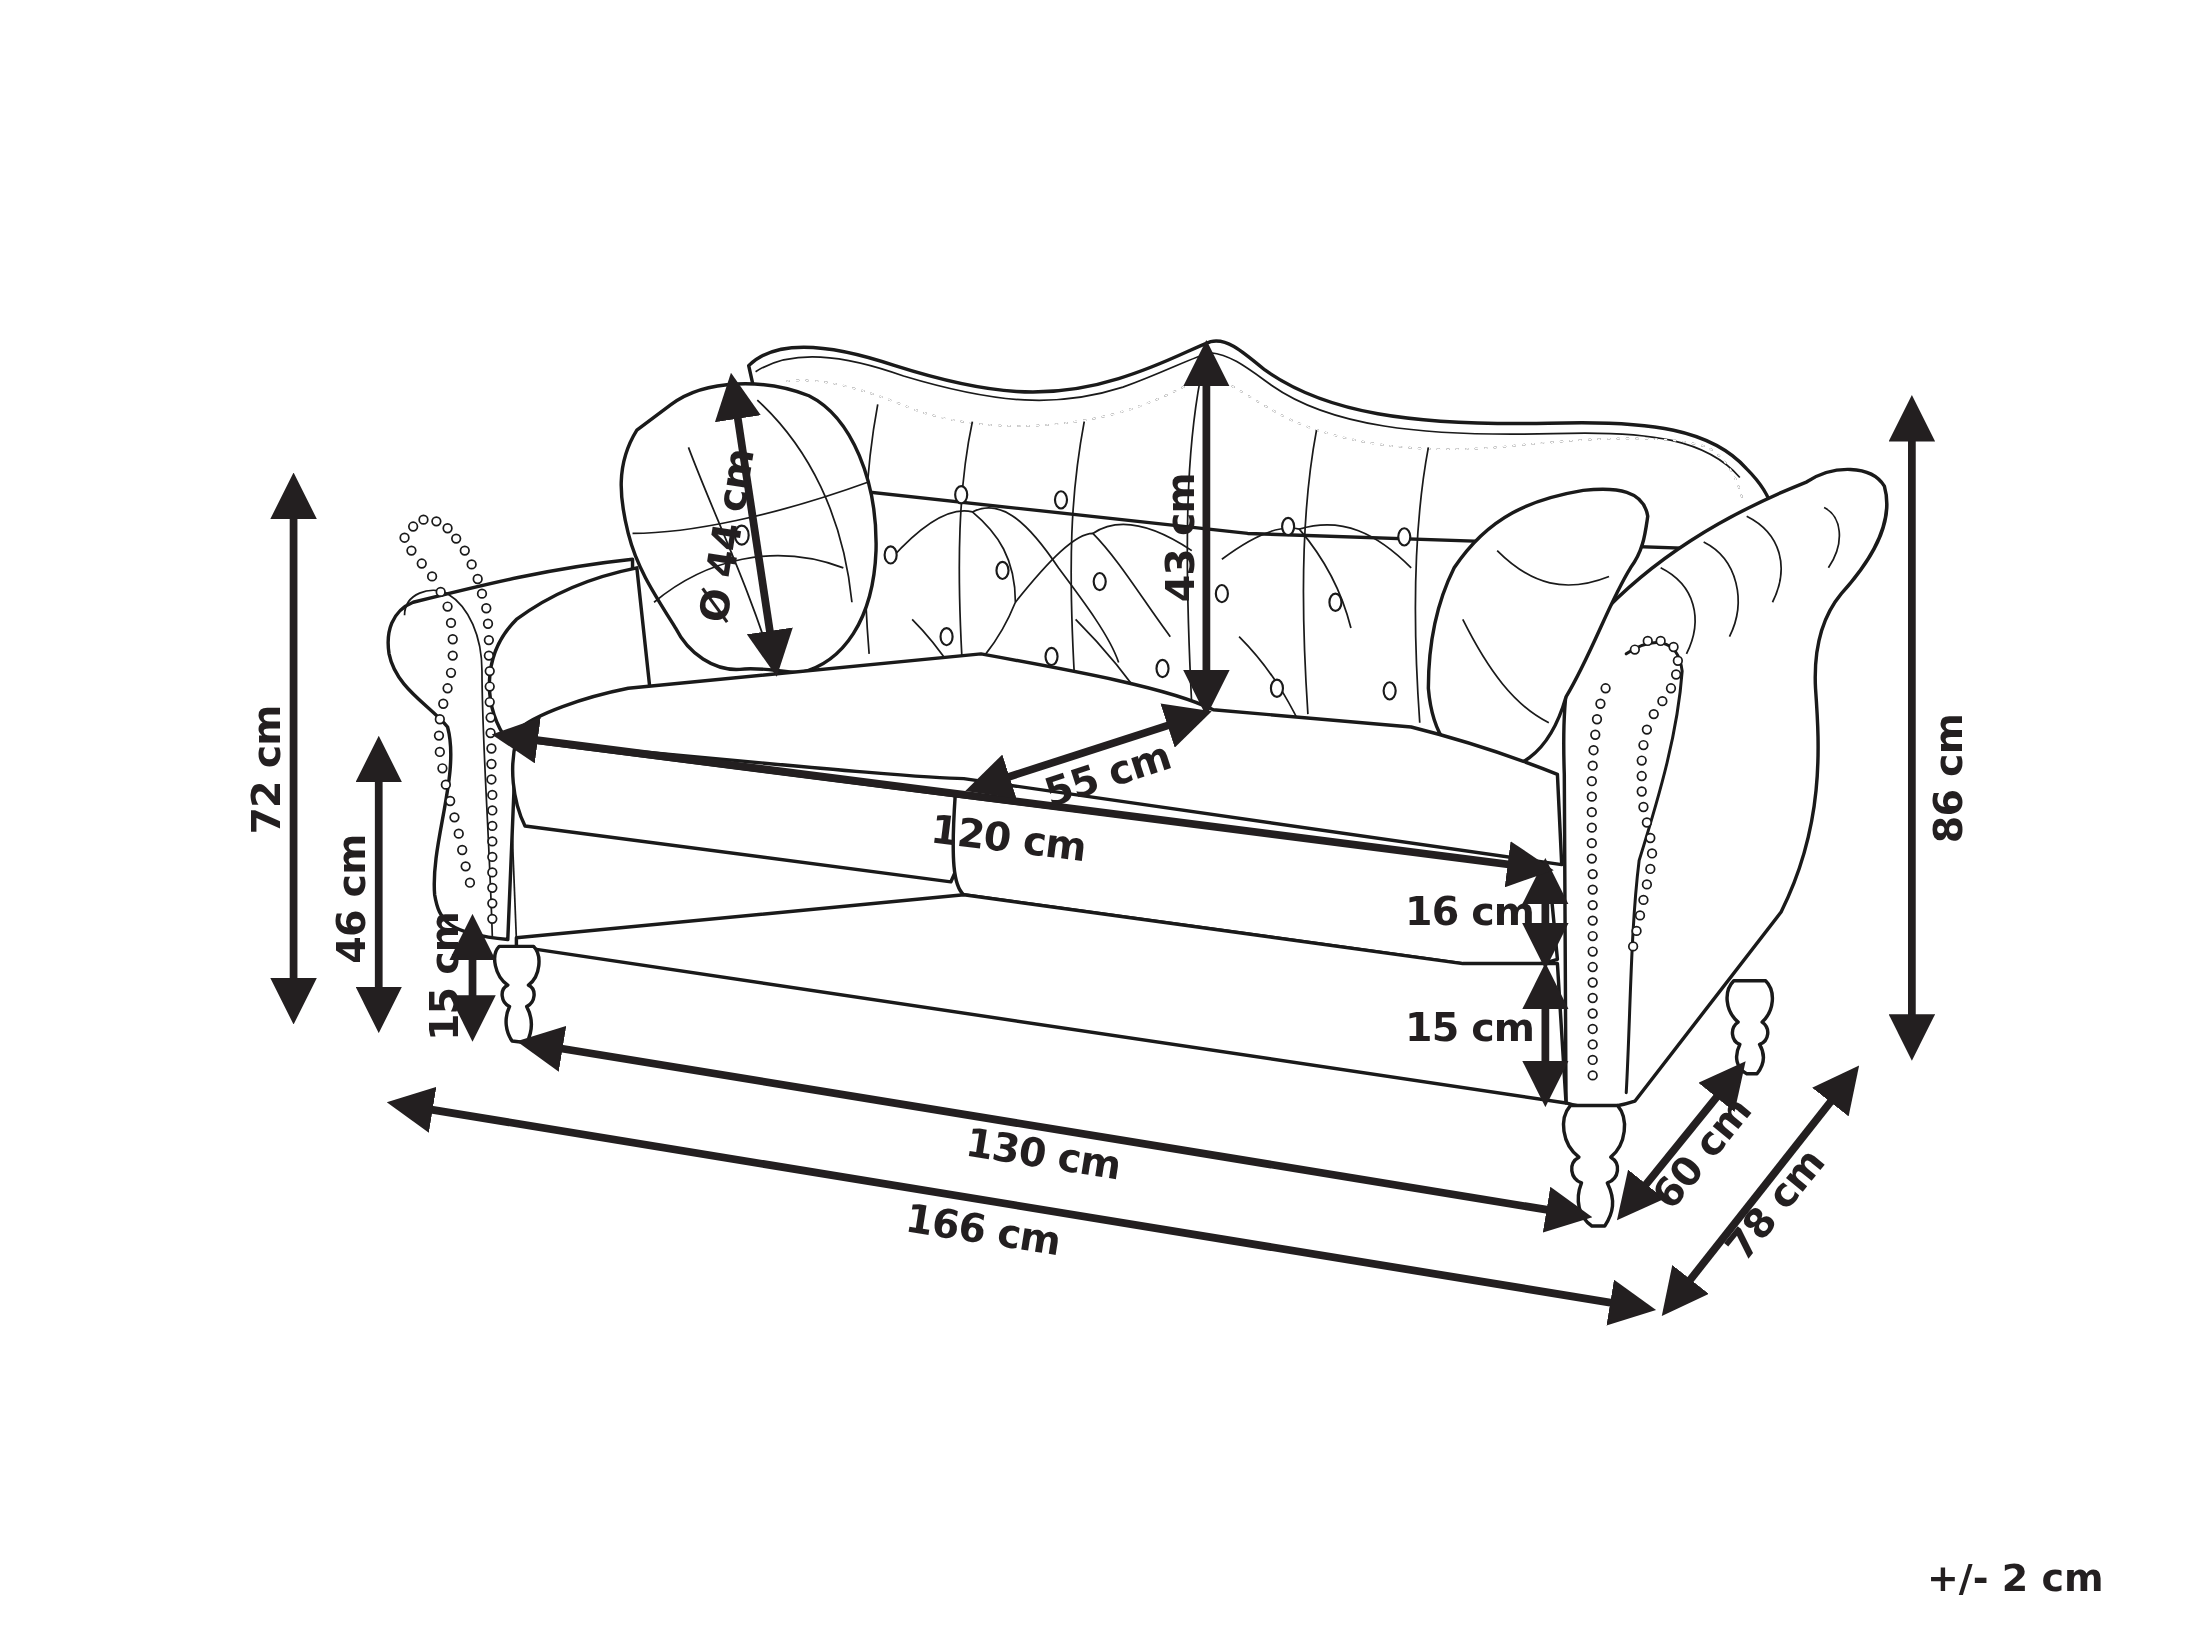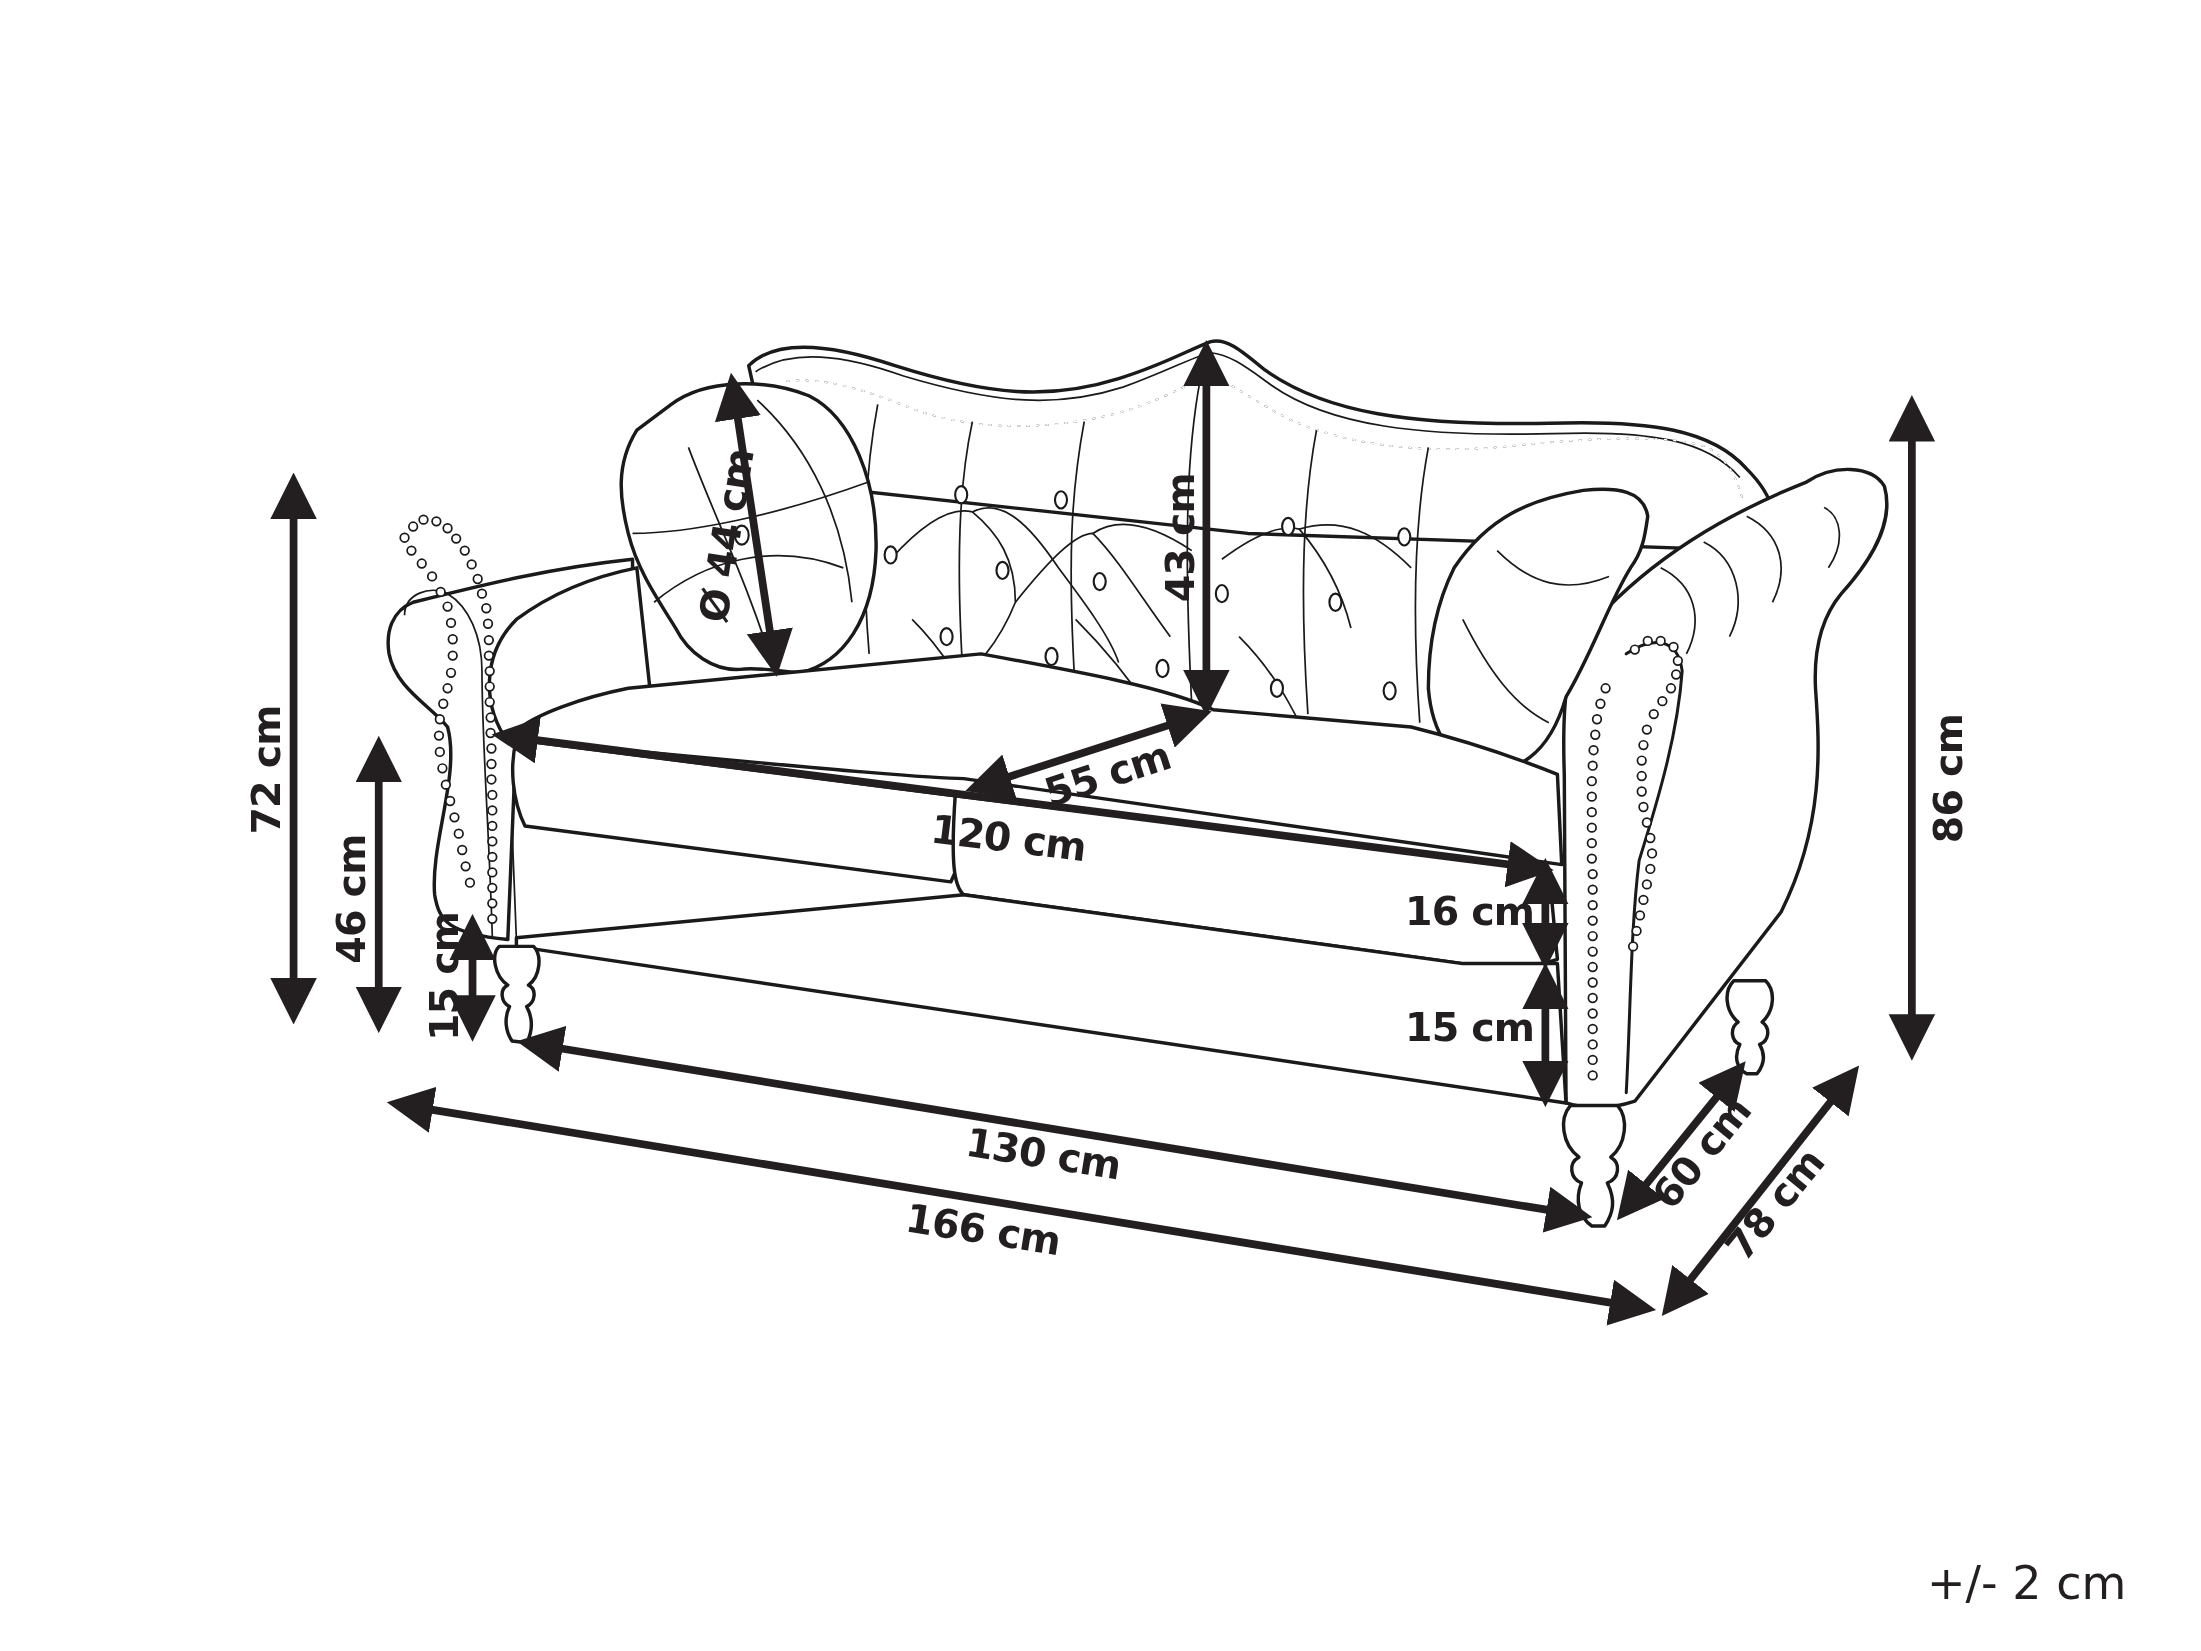--- a/index.html
+++ b/index.html
@@ -5,21 +5,21 @@
   html, body { margin: 0; padding: 0; background: #ffffff; }
   body { width: 2202px; height: 1651px; position: relative; overflow: hidden; font-family: "DejaVu Sans", "Liberation Sans", sans-serif; }
   #canvas { position: absolute; left: 0; top: 0; width: 2202px; height: 1651px; }
   .lbl { font-family: "DejaVu Sans", "Liberation Sans", sans-serif; font-weight: bold; fill: #231f20; font-size: 46px; letter-spacing: -1px; }
   .outline { fill: #ffffff; stroke: #1a1a1a; stroke-width: 4; stroke-linejoin: round; stroke-linecap: round; }
   .thin { fill: none; stroke: #1a1a1a; stroke-width: 2; }
   .med { fill: none; stroke: #1a1a1a; stroke-width: 3.5; stroke-linecap: round; }
   .stud { fill: #ffffff; stroke: #1a1a1a; stroke-width: 2; }
   .btn { fill: #ffffff; stroke: #1a1a1a; stroke-width: 2.5; }
   .dim { stroke: #231f20; stroke-width: 9; fill: none; }
-  .tol { position: absolute; left: 1927px; top: 1556px; font-family: "DejaVu Sans", "Liberation Sans", sans-serif; font-weight: normal; font-size: 46px; color: #231f20; }
+  .tol { position: absolute; left: 1927px; top: 1556px; font-family: "DejaVu Sans", "Liberation Sans", sans-serif; font-weight: bold; font-size: 38px; color: #231f20; }
 </style>
 </head>
 <body>
 
 <svg id="canvas" viewBox="0 0 2559 1919" xmlns="http://www.w3.org/2000/svg">
   <defs>
     <marker id="ah" viewBox="0 0 10 10" refX="8" refY="5" markerWidth="6" markerHeight="6" orient="auto-start-reverse">
       <path d="M0,0 L10,5 L0,10 z" fill="#231f20"></path>
     </marker>
   </defs>

